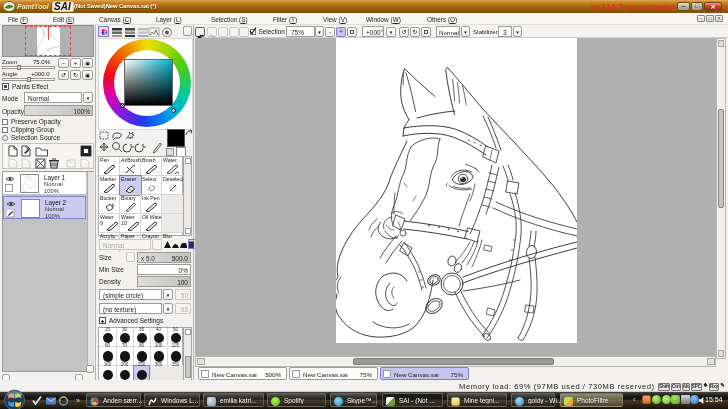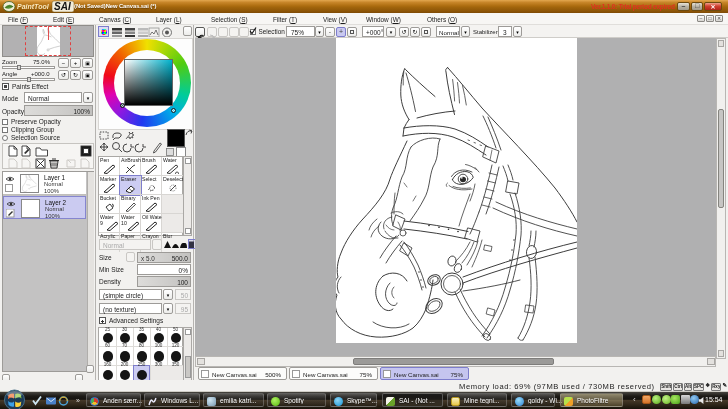--- a/index.html
+++ b/index.html
@@ -85,21 +85,21 @@
 #hscroll { position:absolute; left:195px; top:356px; width:521px; height:11px; background:#f1f0ee; border:1px solid #b8b6b3; }
 #vscroll { position:absolute; left:716px; top:38px; width:10px; height:321px; background:#f1f0ee; border:1px solid #b8b6b3; }
 #tabs { position:absolute; left:195px; top:367px; width:533px; height:13px; background:#f2f1ef; }
 .tab { position:absolute; top:0px; width:89px; height:13px; background:#fcfcfb; border:1px solid #9d9b98; border-radius:2px; }
 .tab.sel { background:#c5c5ef; border-color:#7d7dcc; }
 .tab .ticon { position:absolute; left:2px; top:2px; width:8px; height:8px; background:#fff; border:1px solid #999; }
 .tab .tname { position:absolute; left:13px; top:2.5px; font-size:6.2px; color:#222; }
 .tab .tpct { position:absolute; right:5px; top:2.5px; font-size:6.2px; color:#222; }
 
 
-#statusbar { position:absolute; left:0px; top:380px; width:728px; height:11px; background:#f2f1ef;text-align:right; }
+#statusbar { position:absolute; left:0px; top:380px; width:728px; height:11px; background:#f2f1ef; }
 #statusbar .mem { position:absolute; left:459px; top:2px; font-size:7.6px; letter-spacing:0.55px; color:#222; }
 .key { display:inline-block; border:1px solid #777; background:#e8e6e3; font-size:4.5px; line-height:5.5px; padding:0; color:#222; border-radius:1px; margin-right:1px; font-weight:bold; vertical-align:top; }
 
 
 #taskbar { position:absolute; left:0px; top:391px; width:728px; height:18px;
  background:linear-gradient(180deg,#908e88 0%,#44423d 7%,#1d1b17 28%,#15130f 46%,#453828 52%,#342a1c 72%,#17120a 100%); }
 .task { position:absolute; top:2px; height:14px; border-radius:2px; border:1px solid rgba(170,170,170,.38);
  background:linear-gradient(180deg,rgba(150,150,150,.38),rgba(70,70,70,.22) 50%,rgba(30,30,30,.12)); }
 .task.active { background:linear-gradient(180deg,rgba(20,20,20,.7),rgba(60,55,45,.5)); border-color:rgba(150,150,150,.5); }
 .task .ttxt { position:absolute; left:16px; top:3px; font-size:6.5px; color:#fff; white-space:nowrap; overflow:hidden; text-shadow:0 1px 1px rgba(0,0,0,.7); }

